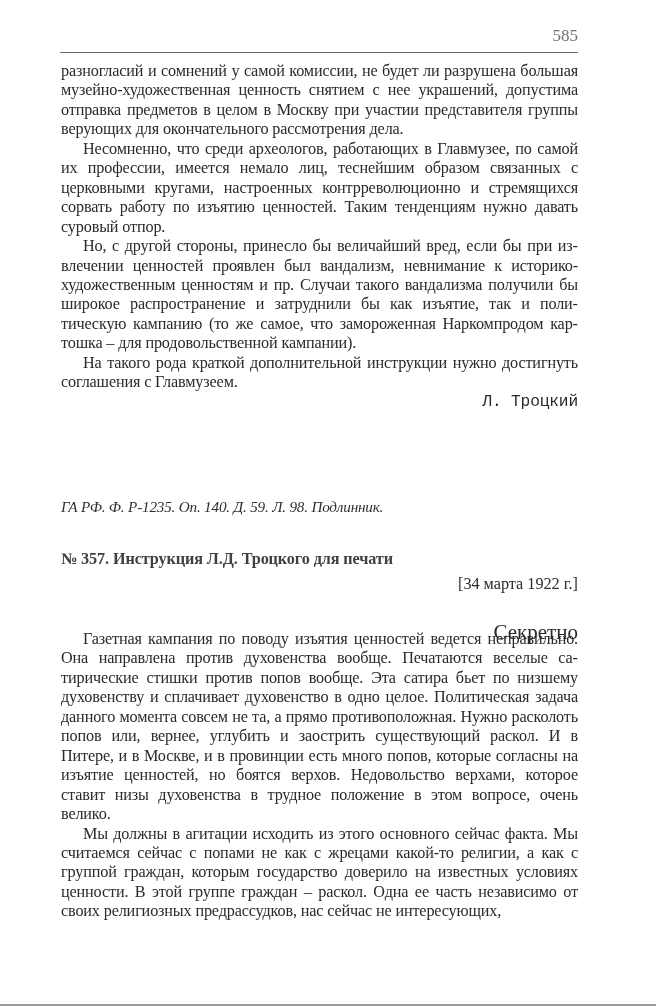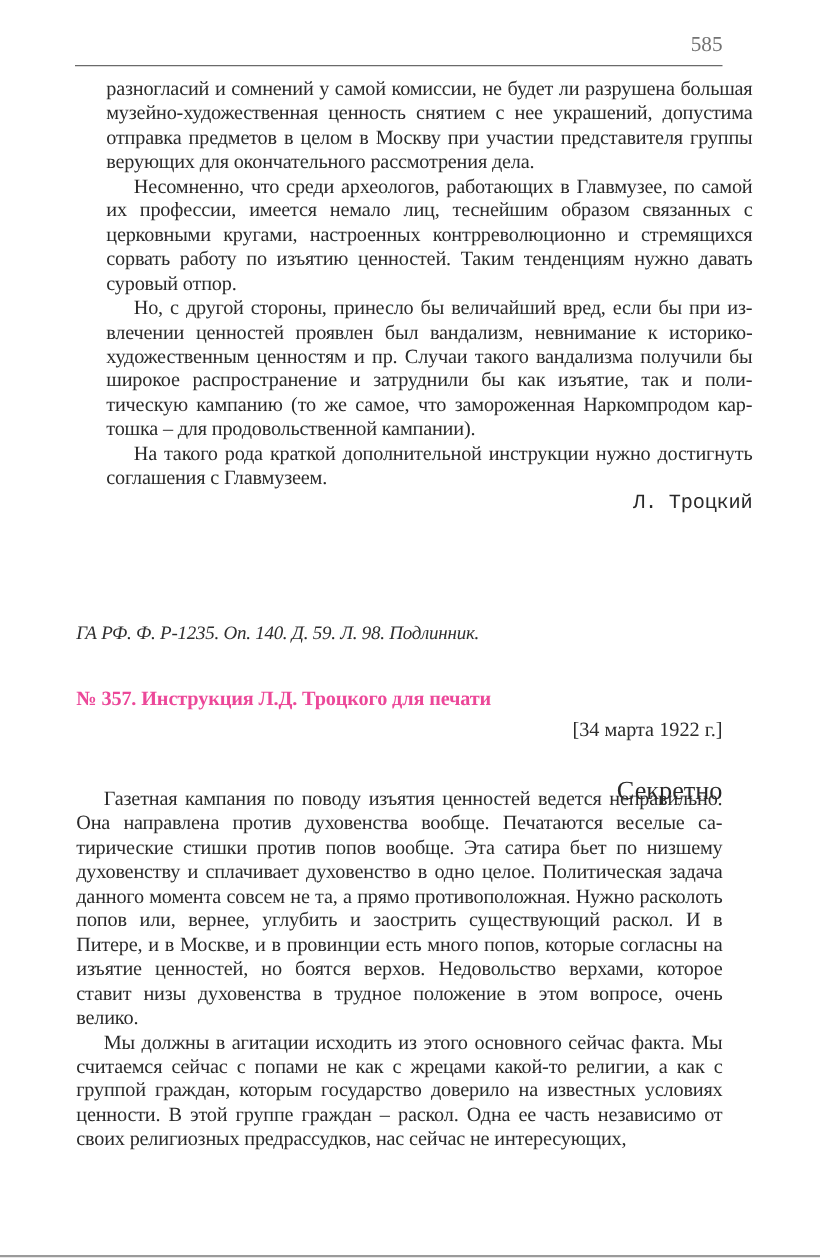--- a/index.html
+++ b/index.html
@@ -32,21 +32,21 @@
       border-top: 1.5px solid #6a6a6a;
     }
     .column {
       position: absolute;
       left: 61px;
       width: 517px;
       font-size: 16.2px;
       line-height: 19.45px;
       letter-spacing: -0.15px;
     }
-    .col-top { top: 62px; margin-left: 24px; }
+    .col-top { top: 62px; }
     .col-bottom { top: 630px; }
     .column p {
       margin: 0;
       text-align: justify;
       text-indent: 22px;
       hyphens: manual;
     }
     .column p.noindent { text-indent: 0; }
     .signature {
       text-align: right;
@@ -65,21 +65,21 @@
       color: #2f2f2f;
     }
     .archive-note div { margin: 0; }
     .doc-heading {
       position: absolute;
       top: 549px;
       left: 61px;
       font-weight: bold;
       font-size: 16.2px;
       line-height: 20px;
-      color: #ec4899;
+      color: #404040;
       letter-spacing: -0.1px;
     }
     .doc-date {
       position: absolute;
       top: 574px;
       right: 78px;
       font-size: 16.2px;
       line-height: 20px;
     }
     .doc-secrecy {

